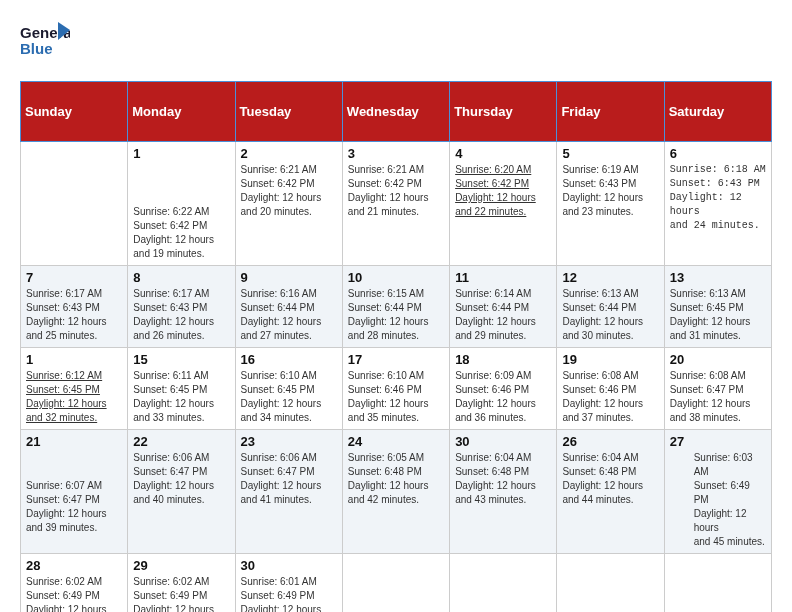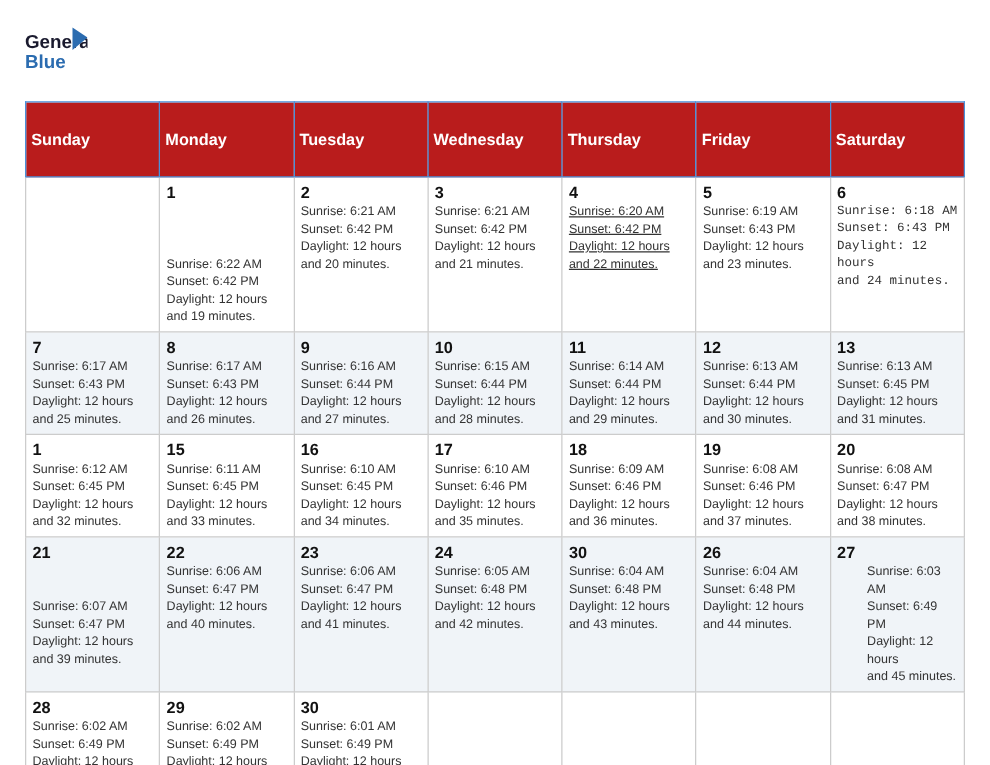--- a/index.html
+++ b/index.html
@@ -200,21 +200,21 @@
           <span class="day-num">13</span>
           <div class="cell-info" style="white-space: pre-line;">Sunrise: 6:13 AM
 Sunset: 6:45 PM
 Daylight: 12 hours
 and 31 minutes.</div>
         </td>
       </tr>
       <tr>
         <td>
           <span class="day-num">1</span>
-          <div class="cell-info" style="white-space: pre-line;">Sunrise: 6:12 AM
+          <div class="cell-info" style="white-space: pre-line; text-decoration: underline;">Sunrise: 6:12 AM
 Sunset: 6:45 PM
 Daylight: 12 hours
 and 32 minutes.</div>
         </td>
         <td>
           <span class="day-num">15</span>
           <div class="cell-info" style="white-space: pre-line;">Sunrise: 6:11 AM
 Sunset: 6:45 PM
 Daylight: 12 hours
 and 33 minutes.</div>

